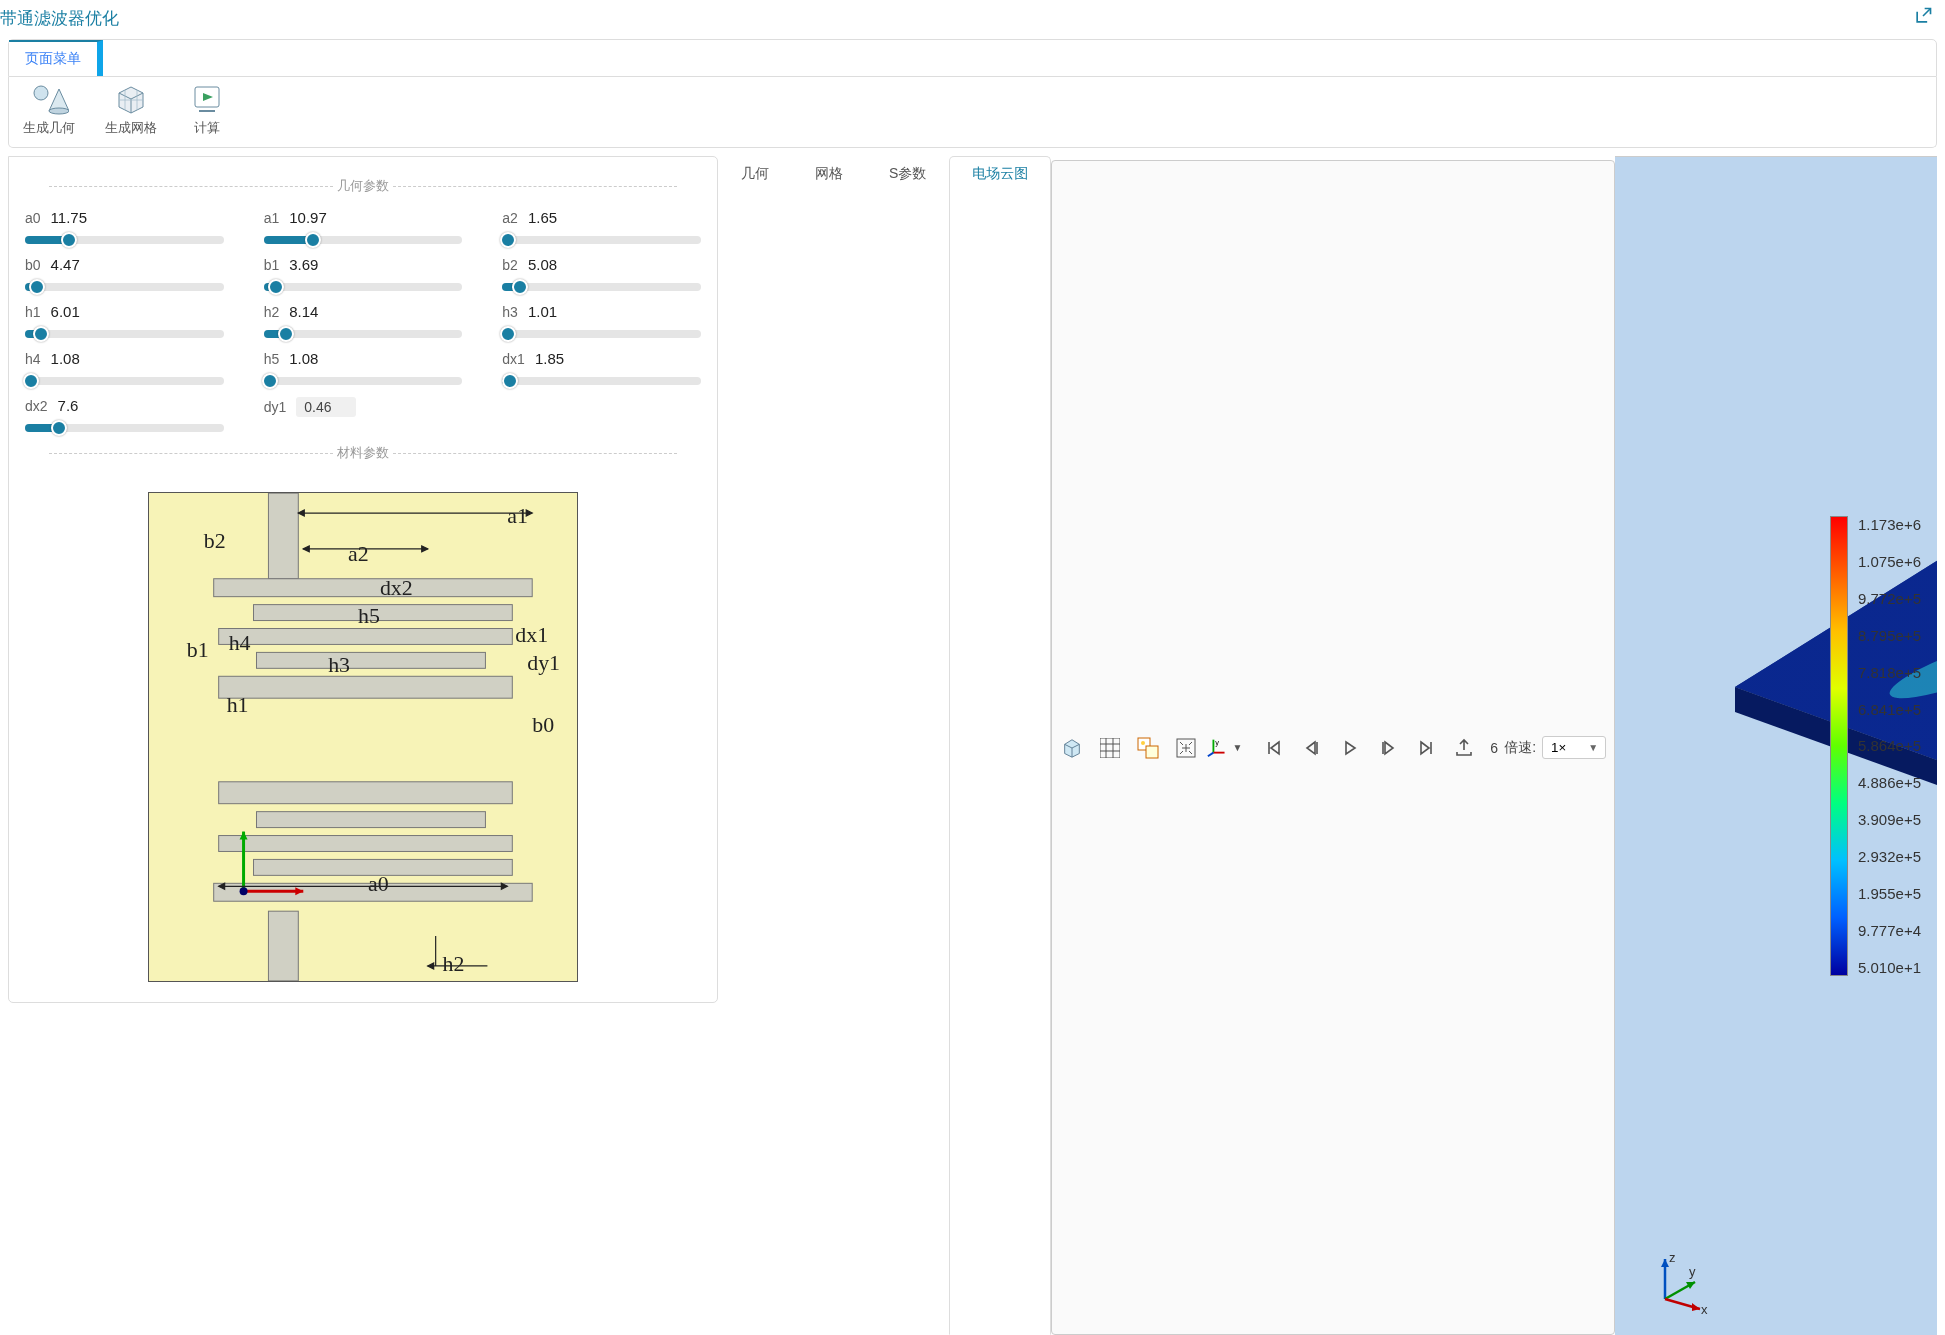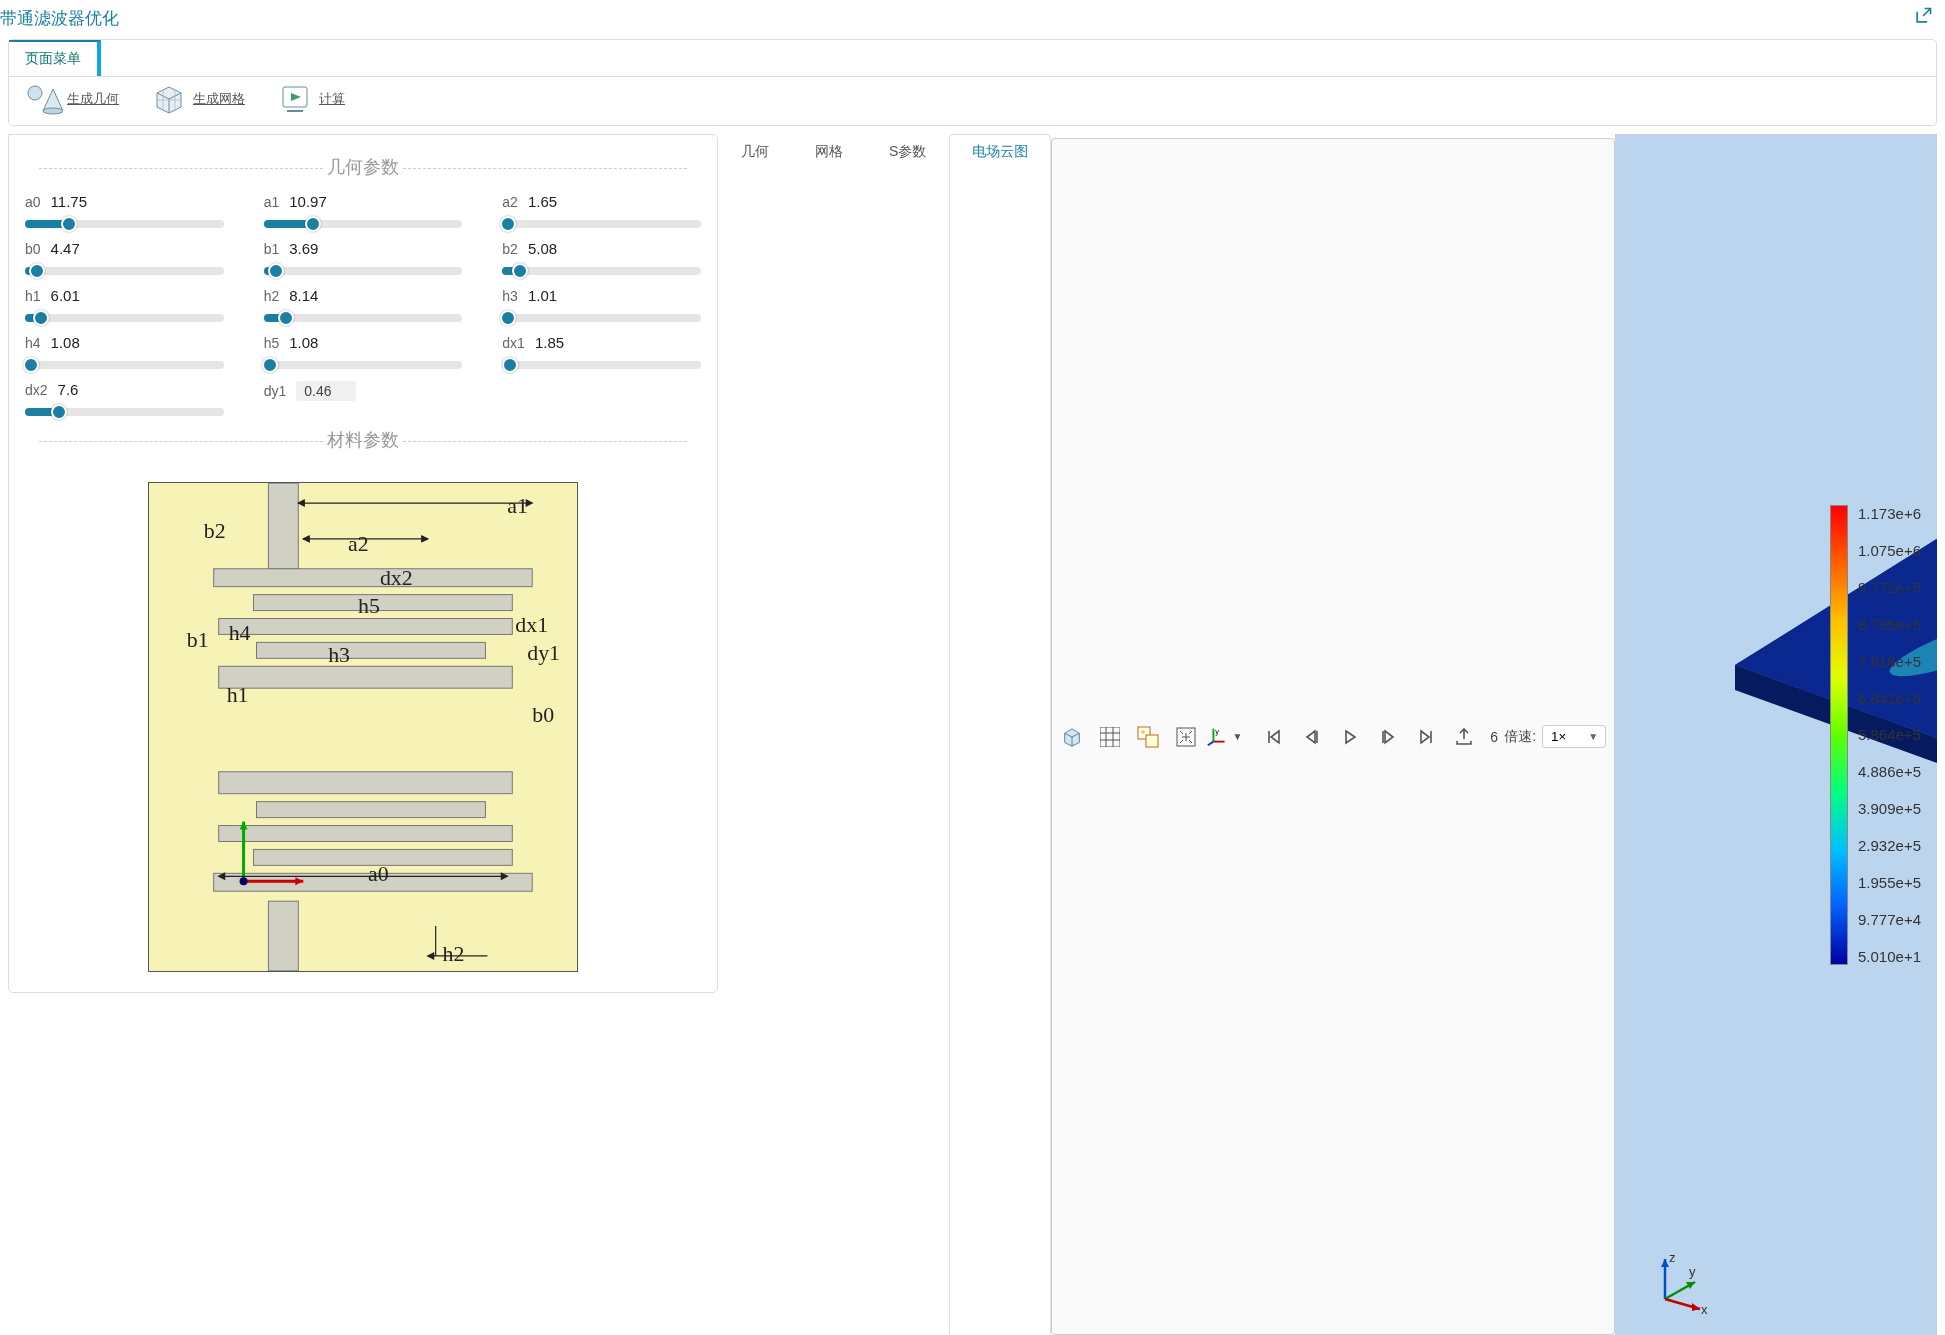--- a/index.html
+++ b/index.html
@@ -4,35 +4,35 @@
 <style>
   * { box-sizing: border-box; }
   html, body { margin:0; padding:0; font-family: "Segoe UI","Microsoft YaHei",Arial,sans-serif; font-size:14px; color:#444; background:#fff; height:100%; }
   .app { width:1945px; height:1335px; display:flex; flex-direction:column; }
   
   .title-row { display:flex; justify-content:space-between; align-items:center; padding:6px 12px 8px 0; }
   .title-row .title { color:#1a7fa3; font-size:17px; }
   .title-row .ext-icon { color:#1a7fa3; font-size:20px; }
   
   .tabs { display:flex; border:1px solid #ddd; border-radius:5px 5px 0 0; padding:0; margin:0 8px; }
-  .tabs .tab { padding:8px 16px; border-right:4px solid #0ea5e9; color:#0f766e; cursor:pointer; border-top:2px solid transparent; }
+  .tabs .tab { padding:8px 16px; border-right:6px solid #0ea5e9; color:#3b82f6; cursor:pointer; border-top:2px solid transparent; }
   .tabs .tab.active { border-top:2px solid #1a7fa3; background:#fff; }
   .toolbar { border:1px solid #ddd; border-top:none; margin:0 8px; padding:6px 4px 10px 4px; display:flex; gap:10px; border-radius:0 0 5px 5px; }
-  .tbbtn { display:flex; flex-direction:row; align-items:center; gap:4px; padding:0 10px; cursor:pointer; color:#555;text-decoration:underline; }
+  .tbbtn { display:flex; flex-direction:column; align-items:center; gap:4px; padding:0 10px; cursor:pointer; color:#555; }
   .tbbtn .ico { width:40px; height:32px; display:flex; align-items:center; justify-content:center; }
   .tbbtn .lbl { font-size:13px; color:#555; }
   
   .body { flex:1; display:flex; margin:8px 8px 0 8px; gap:0; }
   .left { width:710px; display:flex; flex-direction:column; }
   .right { flex:1; display:flex; flex-direction:row; }
   
   .ltabs { display:flex; }
   .ltabs .tab { padding:8px 16px; border:1px solid #ddd; border-bottom:none; color:#1a7fa3; border-radius:5px 5px 0 0; cursor:pointer; }
   .lpanel { border:1px solid #ddd; border-radius:0 5px 5px 5px; padding:12px 16px 20px 16px; }
-  .sectitle { color:#999; text-align:center; position:relative; font-size:18px; margin:8px 0 14px 0; }
+  .sectitle { color:#999; text-align:center; position:relative; font-size:13px; margin:8px 0 14px 0; }
   .sectitle:before, .sectitle:after { content:""; display:inline-block; vertical-align:middle; border-top:1.5px dashed #ccc; width:43%; height:0; }
   .sectitle:before { margin-right:4px; width:42%; }
   .sectitle:after { margin-left:4px; width:42%;}
   .grid { display:grid; grid-template-columns: repeat(3, 1fr); gap:8px 40px; }
   .cell { display:flex; flex-direction:column; gap:4px; }
   .labval { display:flex; gap:10px; align-items:center; }
   .labval .nm { color:#666; font-size:14px; }
   .labval .vl { color:#222; font-size:15px; }
   .labval .vlbox { background:#f0f0f0; padding:2px 8px; border-radius:3px; min-width:60px; }
   .slider { position:relative; height:8px; background:#e5e5e5; border-radius:5px; margin:6px 0 4px 0; }

